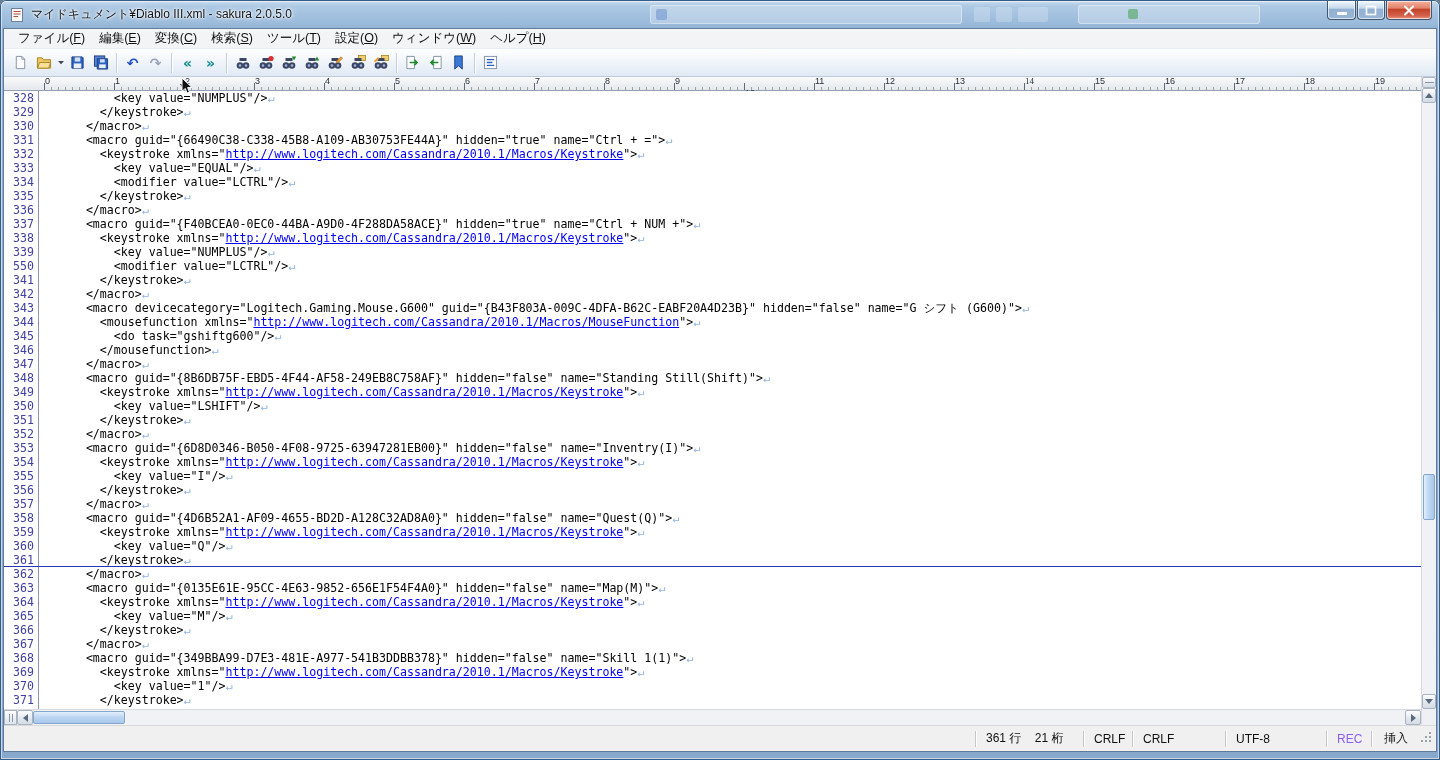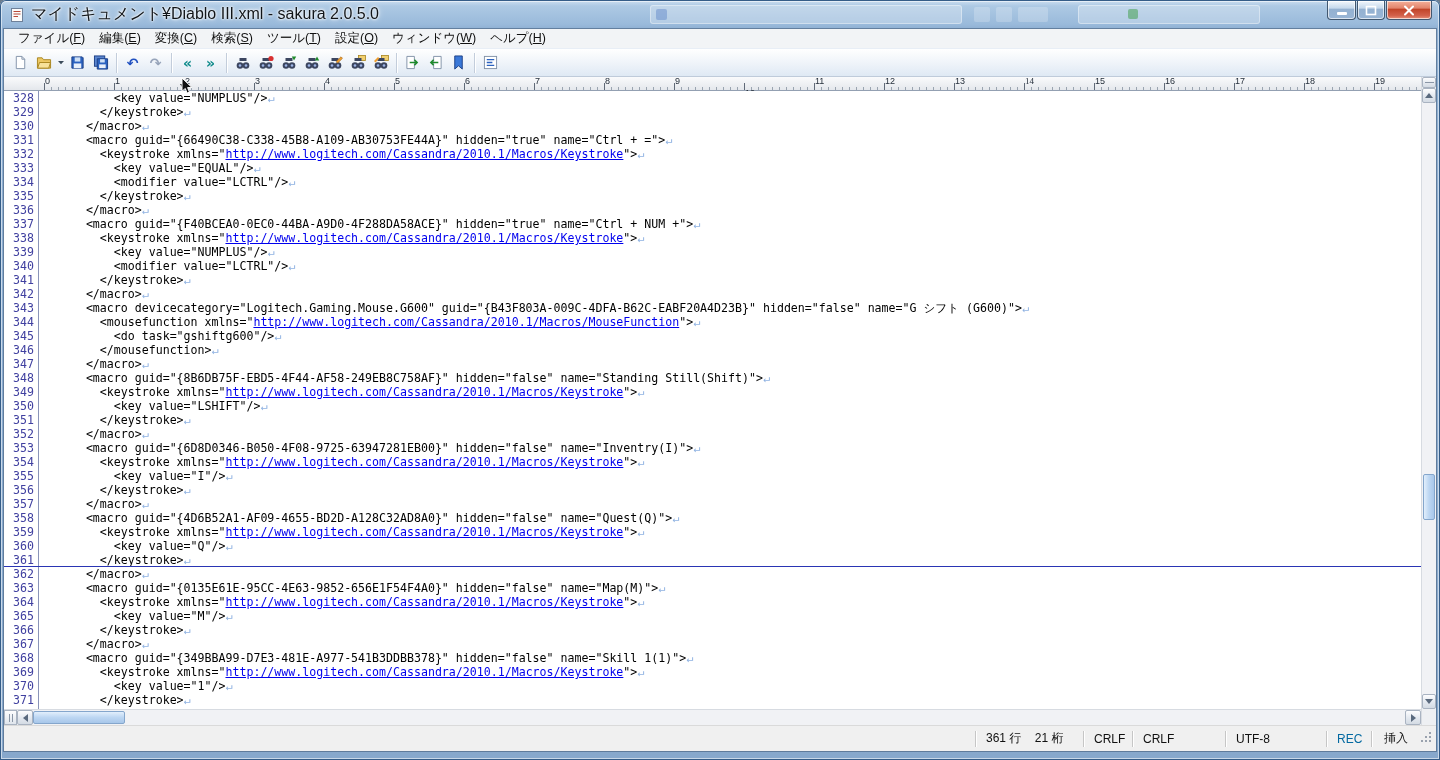--- a/index.html
+++ b/index.html
@@ -3,21 +3,21 @@
 <meta charset="utf-8">
 <style>
   *{margin:0;padding:0;box-sizing:border-box}
   html,body{width:1440px;height:760px;overflow:hidden;background:#6b7c8e;font-family:"Liberation Sans",sans-serif}
   .window{position:relative;width:1440px;height:760px;border-radius:6px 6px 0 0;
     background:linear-gradient(180deg,#cfe0f1 0,#adc9e4 6px,#9abadb 24px,#8fb0d3 29px,#87a8cc 100%);
     box-shadow:inset 0 0 0 1px #355d88, inset 0 0 0 2px rgba(255,255,255,.55);}
   
   .titlebar{position:absolute;left:0;top:0;right:0;height:29px;display:flex;align-items:center;padding-left:9px}
   .app-icon{width:16px;height:16px;margin-right:6px;flex:none}
-  .win-title{font-size:16px;color:#101418;white-space:nowrap;text-shadow:0 0 6px #fff,0 0 3px #fff,0 0 2px #fff}
+  .win-title{font-size:12px;color:#101418;white-space:nowrap;text-shadow:0 0 6px #fff,0 0 3px #fff,0 0 2px #fff}
   .glass-ghost{position:absolute;background:rgba(255,255,255,.26);border:1px solid rgba(255,255,255,.38);border-radius:3px}
   .glass-dot{position:absolute;border-radius:2px}
   .caption{position:absolute;top:1px;right:8px;display:flex}
   .cap-btn{height:19px;border:1px solid #41576f;border-top:none;border-radius:0 0 4px 4px;display:flex;align-items:center;justify-content:center;
     background:linear-gradient(180deg,rgba(255,255,255,.75) 0,rgba(220,232,245,.55) 40%,rgba(130,160,195,.55) 45%,rgba(150,178,210,.7) 100%);
     box-shadow:inset 0 0 0 1px rgba(255,255,255,.65);margin-left:1px;padding:0}
   .cap-btn.close{background:linear-gradient(180deg,#f5b09a 0,#e2836b 40%,#c14328 45%,#d2604a 80%,#e8907a 100%)}
   
   .client{position:absolute;left:4px;right:4px;top:29px;bottom:9px;background:#fff;display:flex;flex-direction:column;box-shadow:0 0 0 1px rgba(62,86,114,.55)}
   .menubar{height:19px;flex:none;background:#f2f4f6;display:flex;align-items:center;padding-left:7px;font-size:12.5px;color:#111}
@@ -56,21 +56,21 @@
   .hs-left,.hs-right{width:16px}
   .hs-track{flex:1;position:relative;background:#f1f2f5}
   .hs-thumb{position:absolute;top:1px;bottom:1px;left:0;width:92px;border:1px solid #84a6cc;border-radius:2px;background:linear-gradient(180deg,#e2effc,#bcd6f2 50%,#a8c7ea)}
   .corner{height:16px;flex:none;background:#eef0f3}
   .tri{width:0;height:0}
   
   .statusbar{height:26px;flex:none;background:#f0f0f0;border-top:1px solid #dadada;display:flex;align-items:center;font-size:12px;color:#111}
   .sb-spacer{flex:1}
   .sb-sep{width:1px;height:16px;background:#c6c6c6;box-shadow:1px 0 0 #fff;flex:none}
   .sb-panel{padding:0 10px;white-space:nowrap;flex:none}
-  .sb-dim{color:#0369a1}
+  .sb-dim{color:#8b5cf6}
   .grip{position:relative;width:18px;height:100%;flex:none}
   .grip::before{content:"";position:absolute;left:3px;top:6px;width:2px;height:2px;
     box-shadow:8px 0 #9aa2ae,4px 4px #9aa2ae,8px 4px #9aa2ae,0 8px #9aa2ae,4px 8px #9aa2ae,8px 8px #9aa2ae}
   #mouse-cursor{position:absolute;left:181px;top:77px;z-index:60}
 </style>
 </head>
 <body>
 
 <div class="window">
 
@@ -302,21 +302,21 @@
               <div class="line"><span class="ln">330</span><span class="code"><span>      &lt;/macro&gt;</span><span class="eol">↵</span></span></div>
               <div class="line"><span class="ln">331</span><span class="code"><span>      &lt;macro guid="{66490C38-C338-45B8-A109-AB30753FE44A}" hidden="true" name="Ctrl + ="&gt;</span><span class="eol">↵</span></span></div>
               <div class="line"><span class="ln">332</span><span class="code"><span>        &lt;keystroke xmlns="</span><span class="url">http://www.logitech.com/Cassandra/2010.1/Macros/Keystroke</span><span>"&gt;</span><span class="eol">↵</span></span></div>
               <div class="line"><span class="ln">333</span><span class="code"><span>          &lt;key value="EQUAL"/&gt;</span><span class="eol">↵</span></span></div>
               <div class="line"><span class="ln">334</span><span class="code"><span>          &lt;modifier value="LCTRL"/&gt;</span><span class="eol">↵</span></span></div>
               <div class="line"><span class="ln">335</span><span class="code"><span>        &lt;/keystroke&gt;</span><span class="eol">↵</span></span></div>
               <div class="line"><span class="ln">336</span><span class="code"><span>      &lt;/macro&gt;</span><span class="eol">↵</span></span></div>
               <div class="line"><span class="ln">337</span><span class="code"><span>      &lt;macro guid="{F40BCEA0-0EC0-44BA-A9D0-4F288DA58ACE}" hidden="true" name="Ctrl + NUM +"&gt;</span><span class="eol">↵</span></span></div>
               <div class="line"><span class="ln">338</span><span class="code"><span>        &lt;keystroke xmlns="</span><span class="url">http://www.logitech.com/Cassandra/2010.1/Macros/Keystroke</span><span>"&gt;</span><span class="eol">↵</span></span></div>
               <div class="line"><span class="ln">339</span><span class="code"><span>          &lt;key value="NUMPLUS"/&gt;</span><span class="eol">↵</span></span></div>
-              <div class="line"><span class="ln">340</span><span class="code"><span>          &lt;modifier value="LCTRL"/&gt;</span><span class="eol">↵</span></span></div>
+              <div class="line"><span class="ln">550</span><span class="code"><span>          &lt;modifier value="LCTRL"/&gt;</span><span class="eol">↵</span></span></div>
               <div class="line"><span class="ln">341</span><span class="code"><span>        &lt;/keystroke&gt;</span><span class="eol">↵</span></span></div>
               <div class="line"><span class="ln">342</span><span class="code"><span>      &lt;/macro&gt;</span><span class="eol">↵</span></span></div>
               <div class="line"><span class="ln">343</span><span class="code"><span>      &lt;macro devicecategory="Logitech.Gaming.Mouse.G600" guid="{B43F803A-009C-4DFA-B62C-EABF20A4D23B}" hidden="false" name="G シフト (G600)"&gt;</span><span class="eol">↵</span></span></div>
               <div class="line"><span class="ln">344</span><span class="code"><span>        &lt;mousefunction xmlns="</span><span class="url">http://www.logitech.com/Cassandra/2010.1/Macros/MouseFunction</span><span>"&gt;</span><span class="eol">↵</span></span></div>
               <div class="line"><span class="ln">345</span><span class="code"><span>          &lt;do task="gshiftg600"/&gt;</span><span class="eol">↵</span></span></div>
               <div class="line"><span class="ln">346</span><span class="code"><span>        &lt;/mousefunction&gt;</span><span class="eol">↵</span></span></div>
               <div class="line"><span class="ln">347</span><span class="code"><span>      &lt;/macro&gt;</span><span class="eol">↵</span></span></div>
               <div class="line"><span class="ln">348</span><span class="code"><span>      &lt;macro guid="{8B6DB75F-EBD5-4F44-AF58-249EB8C758AF}" hidden="false" name="Standing Still(Shift)"&gt;</span><span class="eol">↵</span></span></div>
               <div class="line"><span class="ln">349</span><span class="code"><span>        &lt;keystroke xmlns="</span><span class="url">http://www.logitech.com/Cassandra/2010.1/Macros/Keystroke</span><span>"&gt;</span><span class="eol">↵</span></span></div>
               <div class="line"><span class="ln">350</span><span class="code"><span>          &lt;key value="LSHIFT"/&gt;</span><span class="eol">↵</span></span></div>

